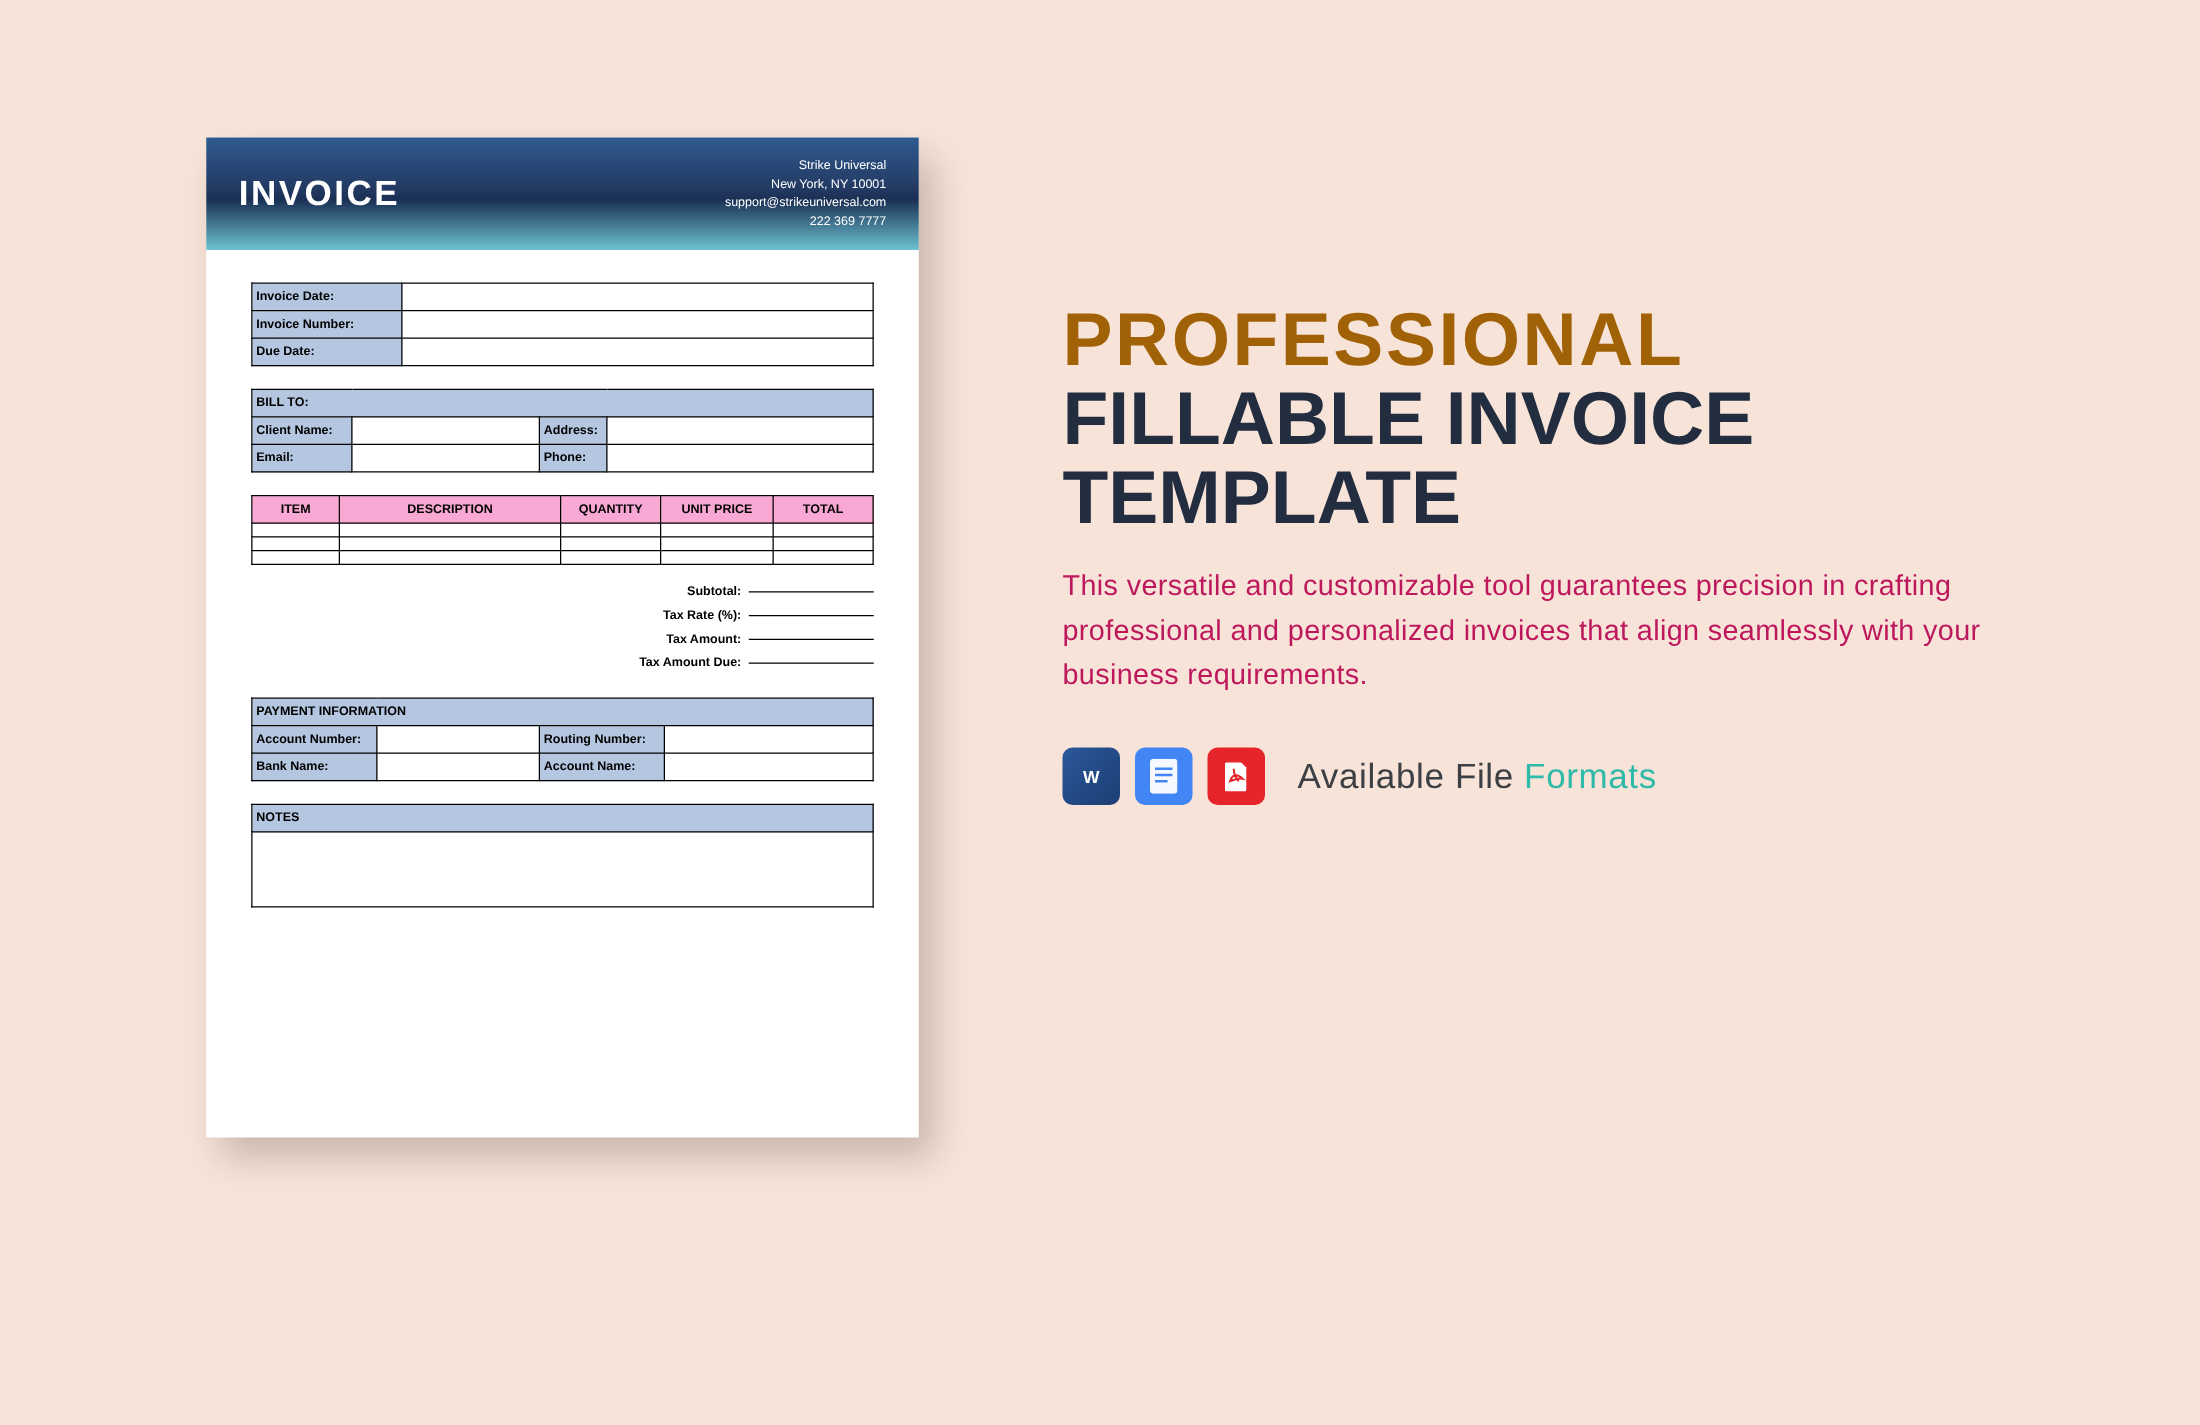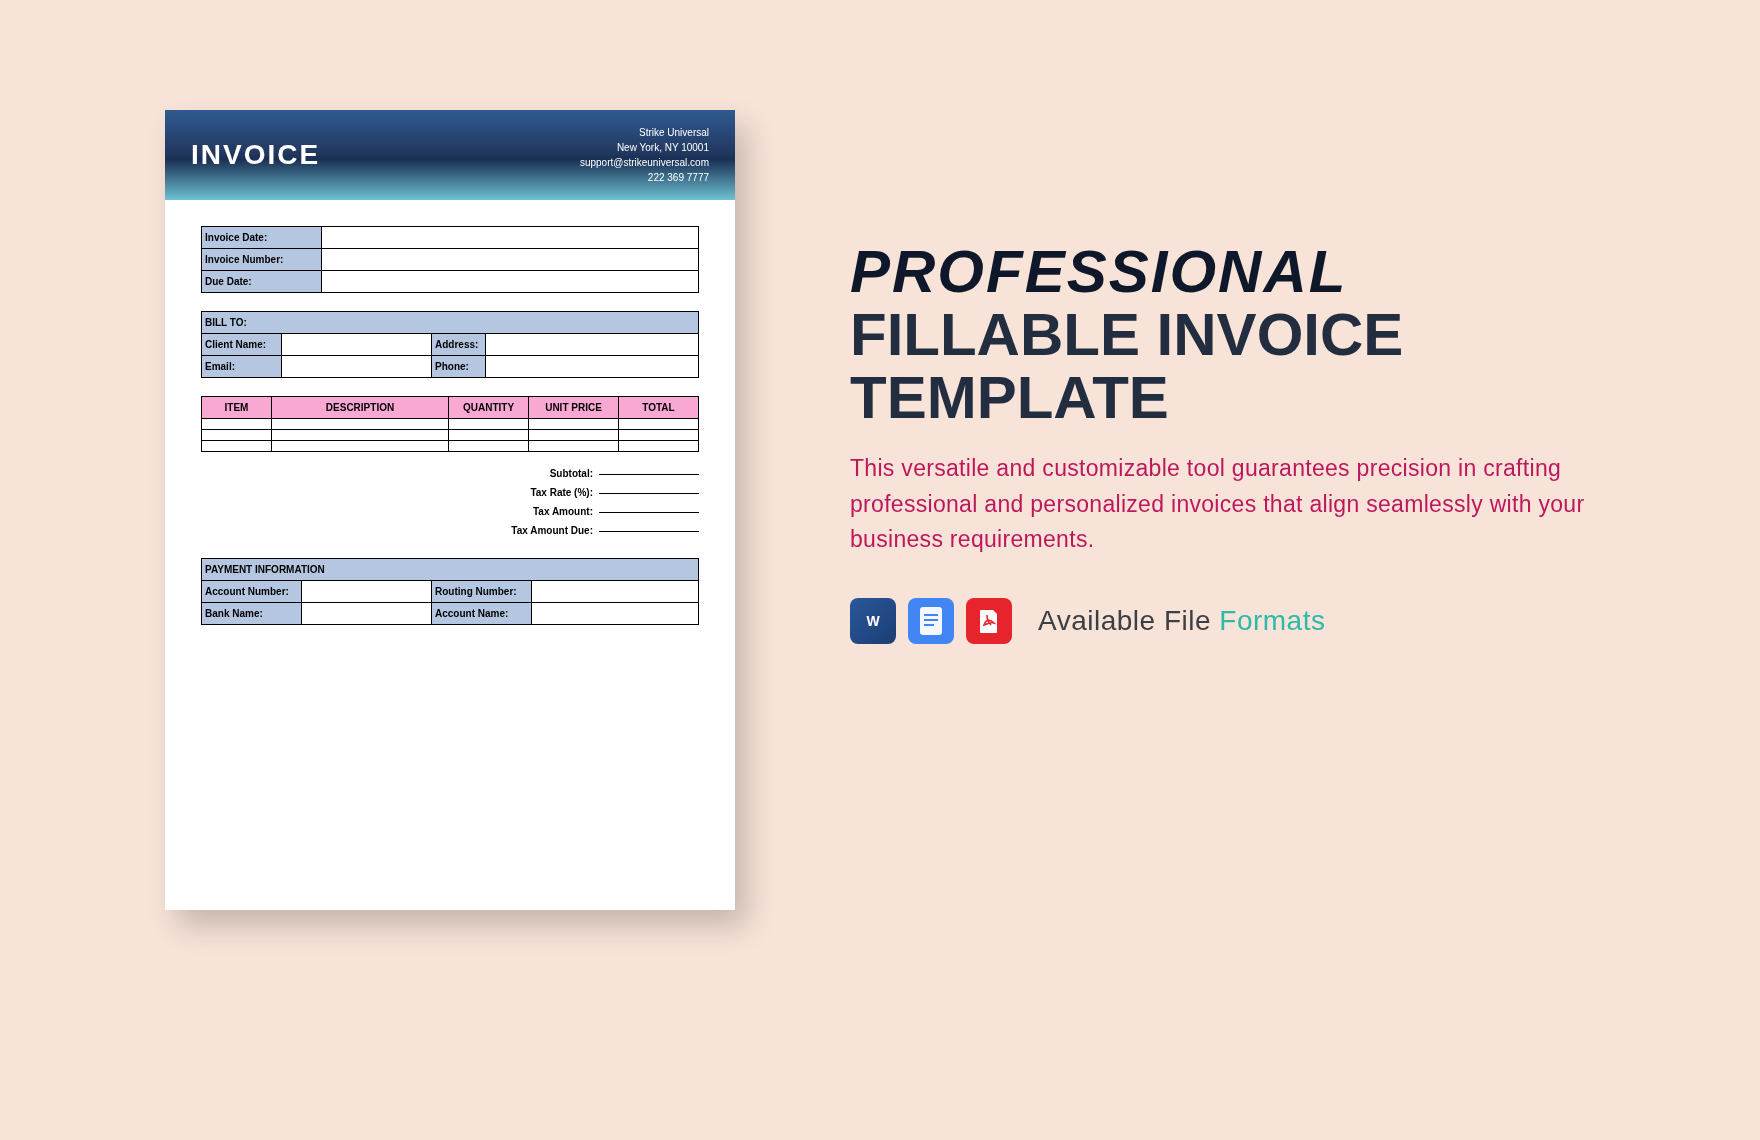--- a/index.html
+++ b/index.html
@@ -85,21 +85,21 @@
     width: 740px;
   }
   .promo-title {
     font-family: Arial, Helvetica, sans-serif;
     font-weight: 900;
     font-size: 60px;
     line-height: 1.05;
     letter-spacing: 0px;
     color: #222e3f;
   }
-  .promo-title .accent { color: #0f172a; display: block; letter-spacing: 2px; font-style: italic; }
+  .promo-title .accent { color: #a16207; display: block; letter-spacing: 2px; }
   .promo-title .rest { display: block; }
   .promo-desc {
     margin-top: 22px;
     font-size: 23px;
     line-height: 1.55;
     color: #be185d;
     letter-spacing: 0.3px;
   }
   .formats-row {
     margin-top: 40px;
@@ -245,20 +245,30 @@
           <td class="lbl" style="width:100px">Bank Name:</td>
           <td style="width:130px"></td>
           <td class="lbl" style="width:100px">Account Name:</td>
           <td></td>
         </tr>
       </tbody>
         </table>
 
       <div class="section-gap"></div>
 
+      <table class="tbl">
+        <tbody>
+            <tr>
+              <td class="lbl">NOTES</td>
+            </tr>
+        <tr>
+              <td style="height:60px"></td>
+            </tr>
+      </tbody>
+        </table>
 
     </div>
   </div>
 
   <div class="promo">
     <div class="promo-title">
       <span class="accent">PROFESSIONAL</span>
       <span class="rest">FILLABLE INVOICE TEMPLATE</span>
     </div>
     <div class="promo-desc">This versatile and customizable tool guarantees precision in crafting professional and personalized invoices that align seamlessly with your business requirements.</div>

